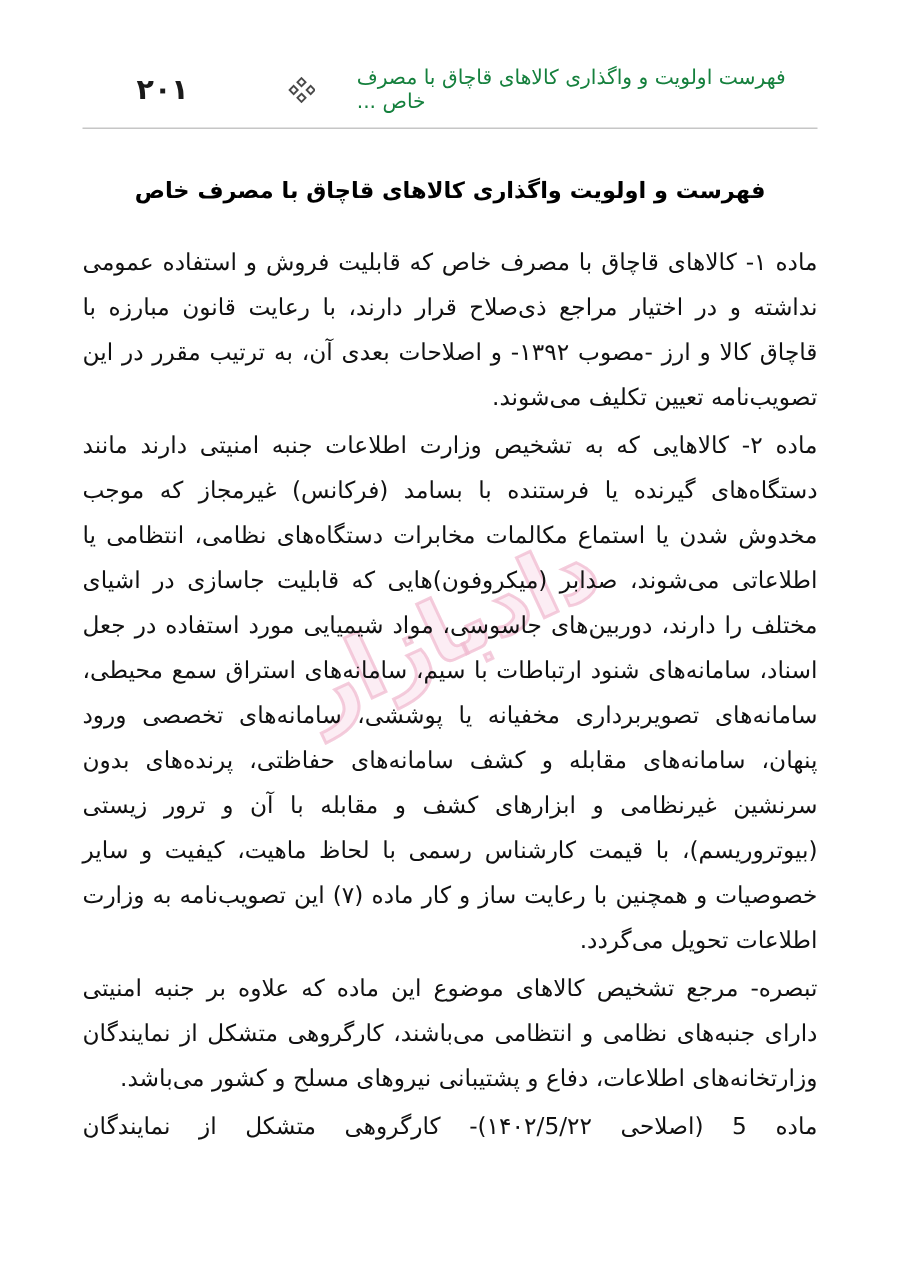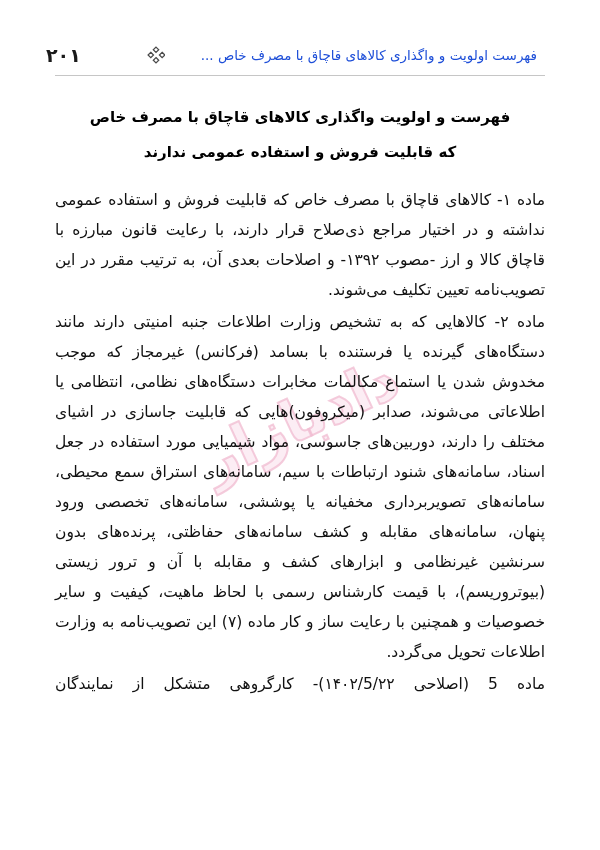--- a/index.html
+++ b/index.html
@@ -11,42 +11,42 @@
     background: #ffffff;
     font-family: "DejaVu Sans", sans-serif;
     color: #111;
     overflow: hidden;
   }
 
   
   .hdr {
     display: flex;
     align-items: center;
-    padding: 44px 55px 0 46px;
+    padding: 44px 55px 0 91px;
     direction: ltr;
     gap: 28px;
   }
   .hdr .pageno {
     font-size: 19px;
     font-weight: bold;
     color: #1a1a1a;
     letter-spacing: 1px;
   }
   .hdr .ornament {
     margin-left: 38px;
     width: 18px;
     height: 18px;
     flex: 0 0 auto;
   }
   .hdr .running {
     flex: 1;
-    text-align: center;
+    text-align: left;
     direction: rtl;
     font-size: 13.5px;
-    color: #1d4ed8;
+    color: #15803d;
   }
   .rule {
     border: none;
     border-top: 1.6px solid #c6c6c6;
     margin: 9px 55px 0 55px;
   }
 
   
   .title {
     margin: 24px 40px 0 40px;
@@ -120,25 +120,25 @@
           <path d="M15.8 8 L18.8 11 L15.8 14 L12.8 11 Z" transform="translate(1,-1)"></path>
         </g>
       </svg>
     </span>
     <span class="running">فهرست اولویت و واگذاری کالاهای قاچاق با مصرف خاص ...</span>
   </header>
   <hr class="rule">
 
   <h1 class="title">
     <span>فهرست و اولویت واگذاری کالاهای قاچاق با مصرف خاص</span><br>
-    <span>که قابلیت فروش و استفاده عمومی ندارند</span>
   </h1>
 
   <main class="body">
     <p><b>ماده ۱-</b> <span>کالاهای قاچاق با مصرف خاص که قابلیت فروش و استفاده عمومی نداشته و در اختیار مراجع ذی‌صلاح قرار دارند، با رعایت قانون مبارزه با قاچاق کالا و ارز -مصوب ۱۳۹۲- و اصلاحات بعدی آن، به ترتیب مقرر در این تصویب‌نامه تعیین تکلیف می‌شوند.</span></p>
 
     <p><b>ماده ۲-</b> <span>کالاهایی که به تشخیص وزارت اطلاعات جنبه امنیتی دارند مانند دستگاه‌های گیرنده یا فرستنده با بسامد (فرکانس) غیرمجاز که موجب مخدوش شدن یا استماع مکالمات مخابرات دستگاه‌های نظامی، انتظامی یا اطلاعاتی می‌شوند، صدابر (میکروفون)هایی که قابلیت جاسازی در اشیای مختلف را دارند، دوربین‌های جاسوسی، مواد شیمیایی مورد استفاده در جعل اسناد، سامانه‌های شنود ارتباطات با سیم، سامانه‌های استراق سمع محیطی، سامانه‌های تصویربرداری مخفیانه یا پوششی، سامانه‌های تخصصی ورود پنهان، سامانه‌های مقابله و کشف سامانه‌های حفاظتی، پرنده‌های بدون سرنشین غیرنظامی و ابزارهای کشف و مقابله با آن و ترور زیستی (بیوتروریسم)، با قیمت کارشناس رسمی با لحاظ ماهیت، کیفیت و سایر خصوصیات و همچنین با رعایت ساز و کار ماده (۷) این تصویب‌نامه به وزارت اطلاعات تحویل می‌گردد.</span></p>
 
+    <p><b>تبصره-</b> <span>مرجع تشخیص کالاهای موضوع این ماده که علاوه بر جنبه امنیتی دارای جنبه‌های نظامی و انتظامی می‌باشند، کارگروهی متشکل از نمایندگان وزارتخانه‌های اطلاعات، دفاع و پشتیبانی نیروهای مسلح و کشور می‌باشد.</span></p>
 
     <p class="justify-last"><b>ماده 5</b> <span>(اصلاحی ۱۴۰۲/5/۲۲)- کارگروهی متشکل از نمایندگان</span></p>
   </main>
 
 </div>
 
 </body></html>

